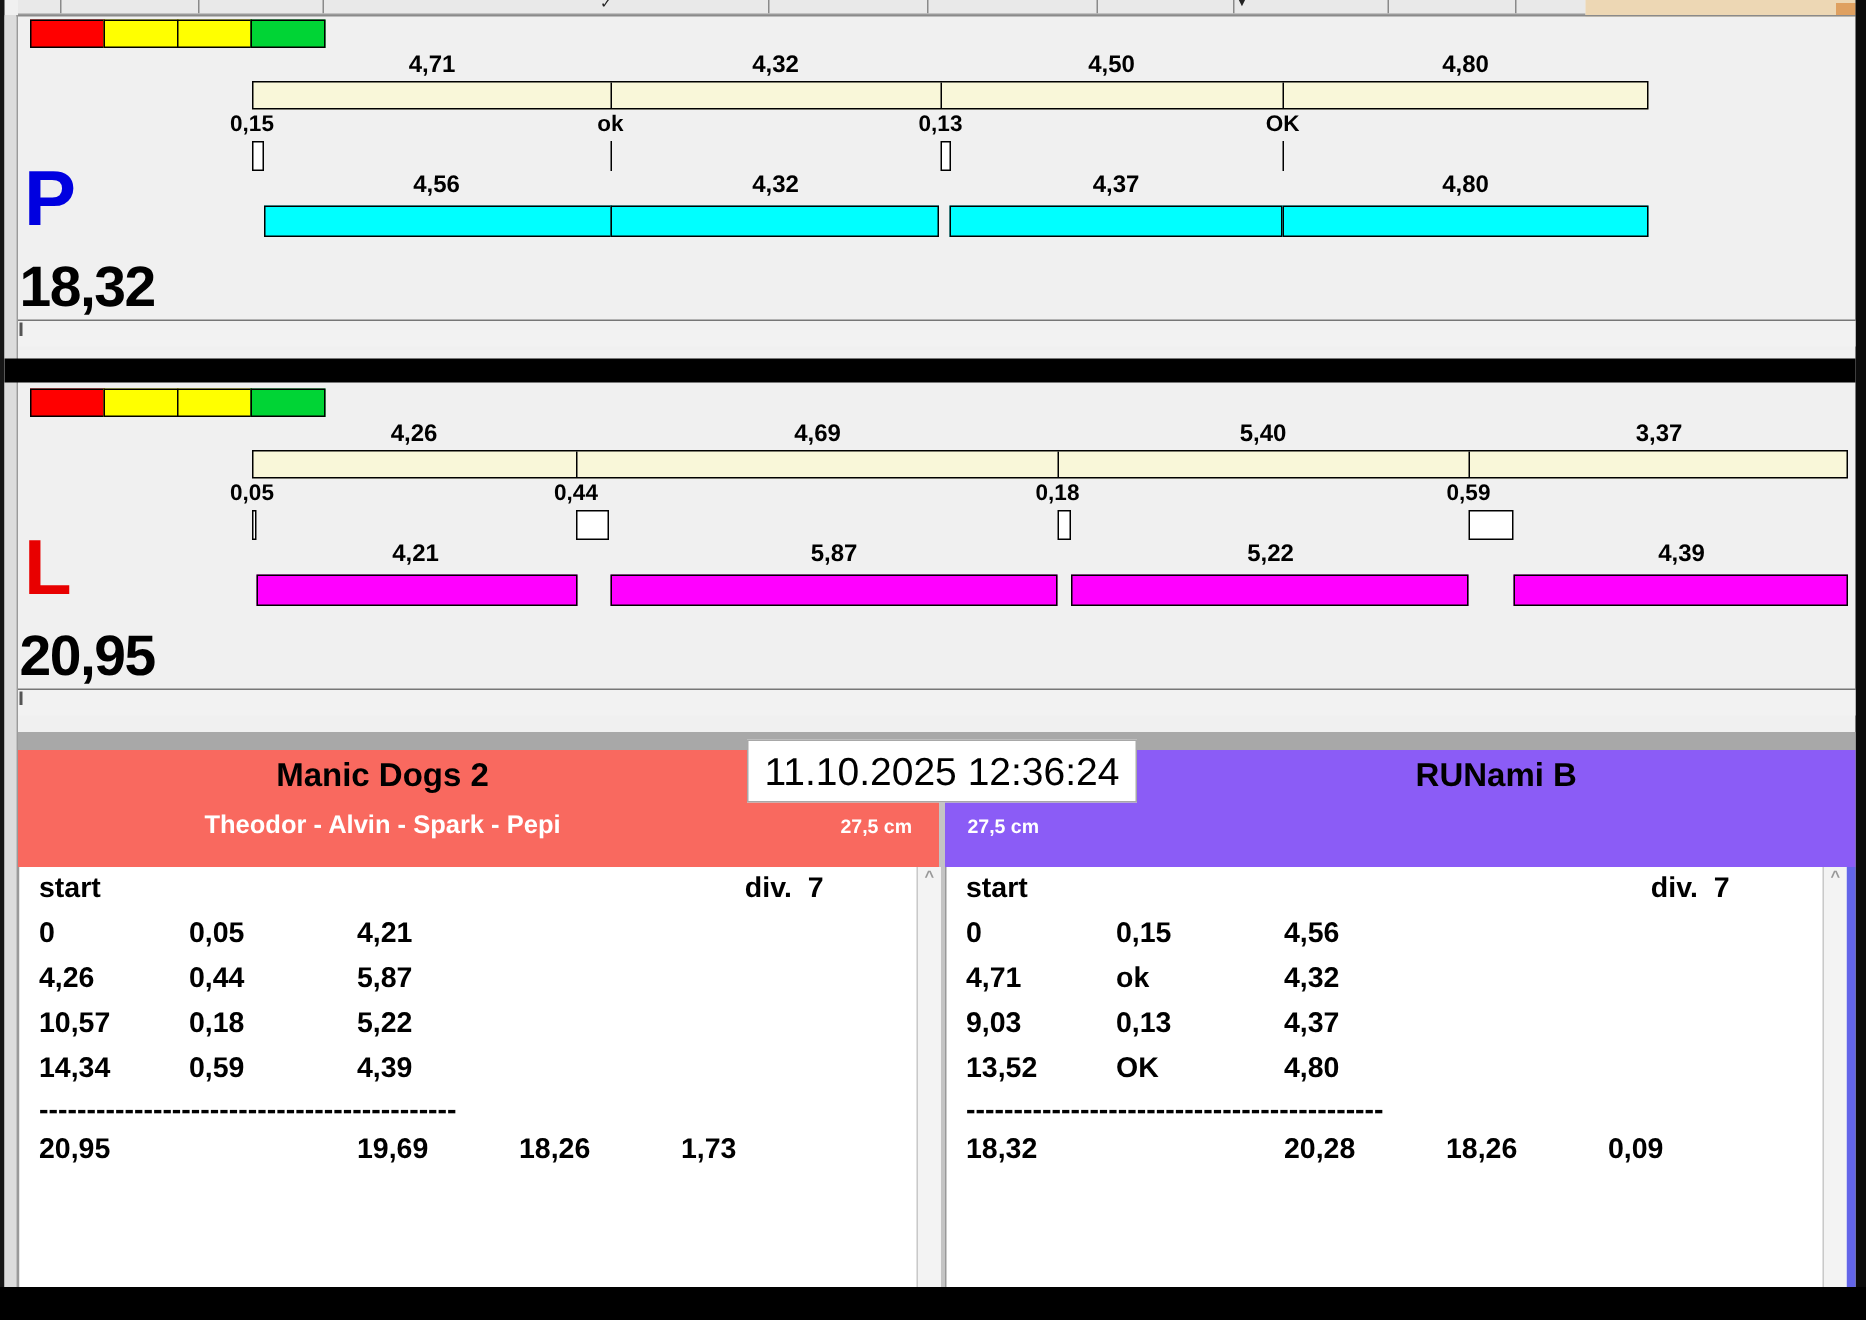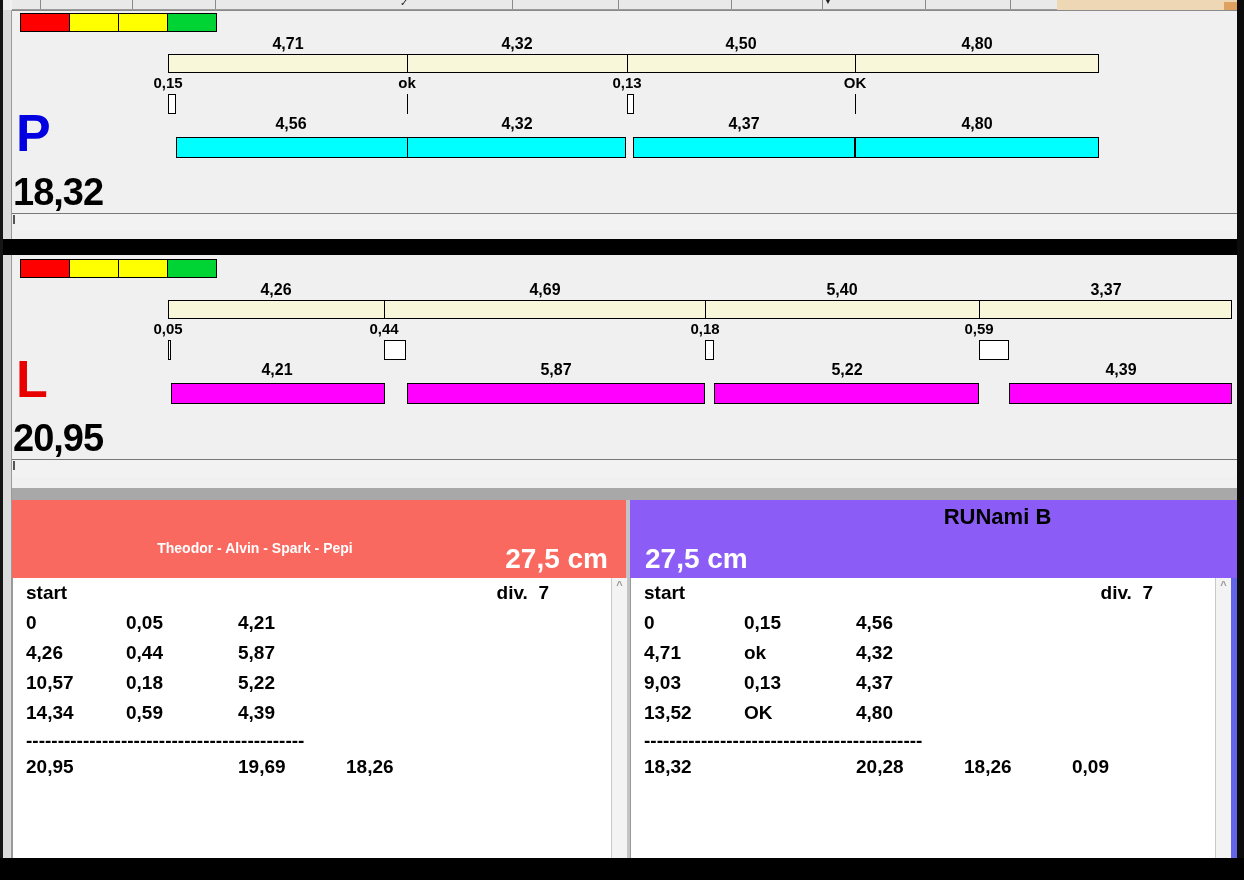--- a/index.html
+++ b/index.html
@@ -36,22 +36,22 @@
   .mark-tick{position:absolute;width:1px;height:20px;background:#000;}
   .runseg{position:absolute;height:21px;border:1px solid #000;box-sizing:border-box;}
   .lane-letter{position:absolute;left:16px;font-size:52px;font-weight:900;line-height:52px;}
   .lane-total{position:absolute;left:13px;font-size:38px;letter-spacing:-1px;}
   .status-line{position:absolute;left:12px;width:1225px;height:1px;background:#777;}
   .status-strip{position:absolute;left:12px;width:1225px;height:17px;background:#f2f2f2;}
   .status-tick{position:absolute;left:1px;top:1px;width:2px;height:9px;background:#555;}
   
   .team-header{top:500px;height:78px;}
   .team-title{position:absolute;top:4px;font-size:22px;text-align:center;color:#000;white-space:nowrap;}
-  .dogs-line{position:absolute;top:40px;font-size:14px;text-align:center;color:#fff;white-space:nowrap;}
-  .height-label{position:absolute;top:43px;font-size:28px;color:#fff;white-space:nowrap;}
+  .dogs-line{position:absolute;top:40px;font-size:17px;text-align:center;color:#fff;white-space:nowrap;}
+  .height-label{position:absolute;top:43px;font-size:13px;color:#fff;white-space:nowrap;}
   .table-wrap{top:578px;height:280px;background:#fff;border-left:1px solid #999;}
   .tbl{position:absolute;left:0;top:0;bottom:0;background:#fff;font-size:19px;}
   .trow{position:absolute;left:13px;right:20px;height:30px;display:grid;
         grid-template-columns:100px 112px 108px 108px 1fr;white-space:pre;}
   .trow span{display:block;}
   .hdr-div{position:absolute;right:58px;top:0;white-space:pre;}
   .dashrow{position:absolute;left:13px;font-size:19px;letter-spacing:0;}
   .scrollbar{position:absolute;top:0;right:0;width:15px;height:100%;background:#f3f3f3;border-left:1px solid #c9c9c9;}
   .scroll-up{position:absolute;top:2px;left:0;width:100%;text-align:center;font-size:11px;color:#999;font-weight:bold;line-height:11px;}
   .timestamp-box{left:498px;top:493px;width:260px;height:42px;background:#fff;border:1px solid #a8a8a8;
@@ -156,39 +156,41 @@
       <div class="status-line" style="top: 202px;"></div>
       <div class="status-strip" style="top: 203px;">
         <div class="status-tick"></div>
       </div>
     </div>
 
   <div class="abs gray-band"></div>
   <div class="abs mid-gap"></div>
 
   <div class="abs team-header" style="left: 12px; width: 614px; background: rgb(249, 105, 95);" id="hdrLeft">
+    <div class="team-title" style="left:0;width:486px;">Manic Dogs 2</div>
     <div class="dogs-line" style="left:0;width:486px;">Theodor - Alvin - Spark - Pepi</div>
     <div class="height-label" style="right:18px;">27,5 cm</div>
   </div>
 
   <div class="abs team-header" style="left: 630px; width: 607px; background: #8b5cf6;" id="hdrRight">
     <div class="team-title" style="left:128px;width:479px;">RUNami B</div>
     <div class="height-label" style="left:15px;">27,5 cm</div>
   </div>
 
+  <div class="abs timestamp-box">11.10.2025 12:36:24</div>
 
   <div class="abs table-wrap" style="left:12px;width:614px;">
     <div class="tbl" style="width:614px;" id="tblLeft">
         <div class="trow" style="top: 4px;"><span>start</span><span class="hdr-div">div.  7</span></div>
         <div class="trow" style="top: 34px;"><span>0</span><span>0,05</span><span>4,21</span></div>
         <div class="trow" style="top: 64px;"><span>4,26</span><span>0,44</span><span>5,87</span></div>
         <div class="trow" style="top: 94px;"><span>10,57</span><span>0,18</span><span>5,22</span></div>
         <div class="trow" style="top: 124px;"><span>14,34</span><span>0,59</span><span>4,39</span></div>
         <div class="dashrow" style="top: 152px;">--------------------------------------------</div>
-        <div class="trow" style="top: 178px;"><span>20,95</span><span></span><span>19,69</span><span>18,26</span></div>
+        <div class="trow" style="top: 178px;"><span>20,95</span><span></span><span>19,69</span><span>18,26</span><span>1,73</span></div>
       </div>
     <div class="scrollbar">
       <div class="scroll-up">^</div>
     </div>
   </div>
 
   <div class="abs table-wrap" style="left: 630px; width: 607px; border-left: none; background: rgb(99, 101, 233);" id="rightWrap">
     <div class="tbl" style="width:601px;border-left:1px solid #999;box-sizing:border-box;" id="tblRight">
     <div class="trow" style="top: 4px;"><span>start</span><span class="hdr-div">div.  7</span></div>
         <div class="trow" style="top: 34px;"><span>0</span><span>0,15</span><span>4,56</span></div>

